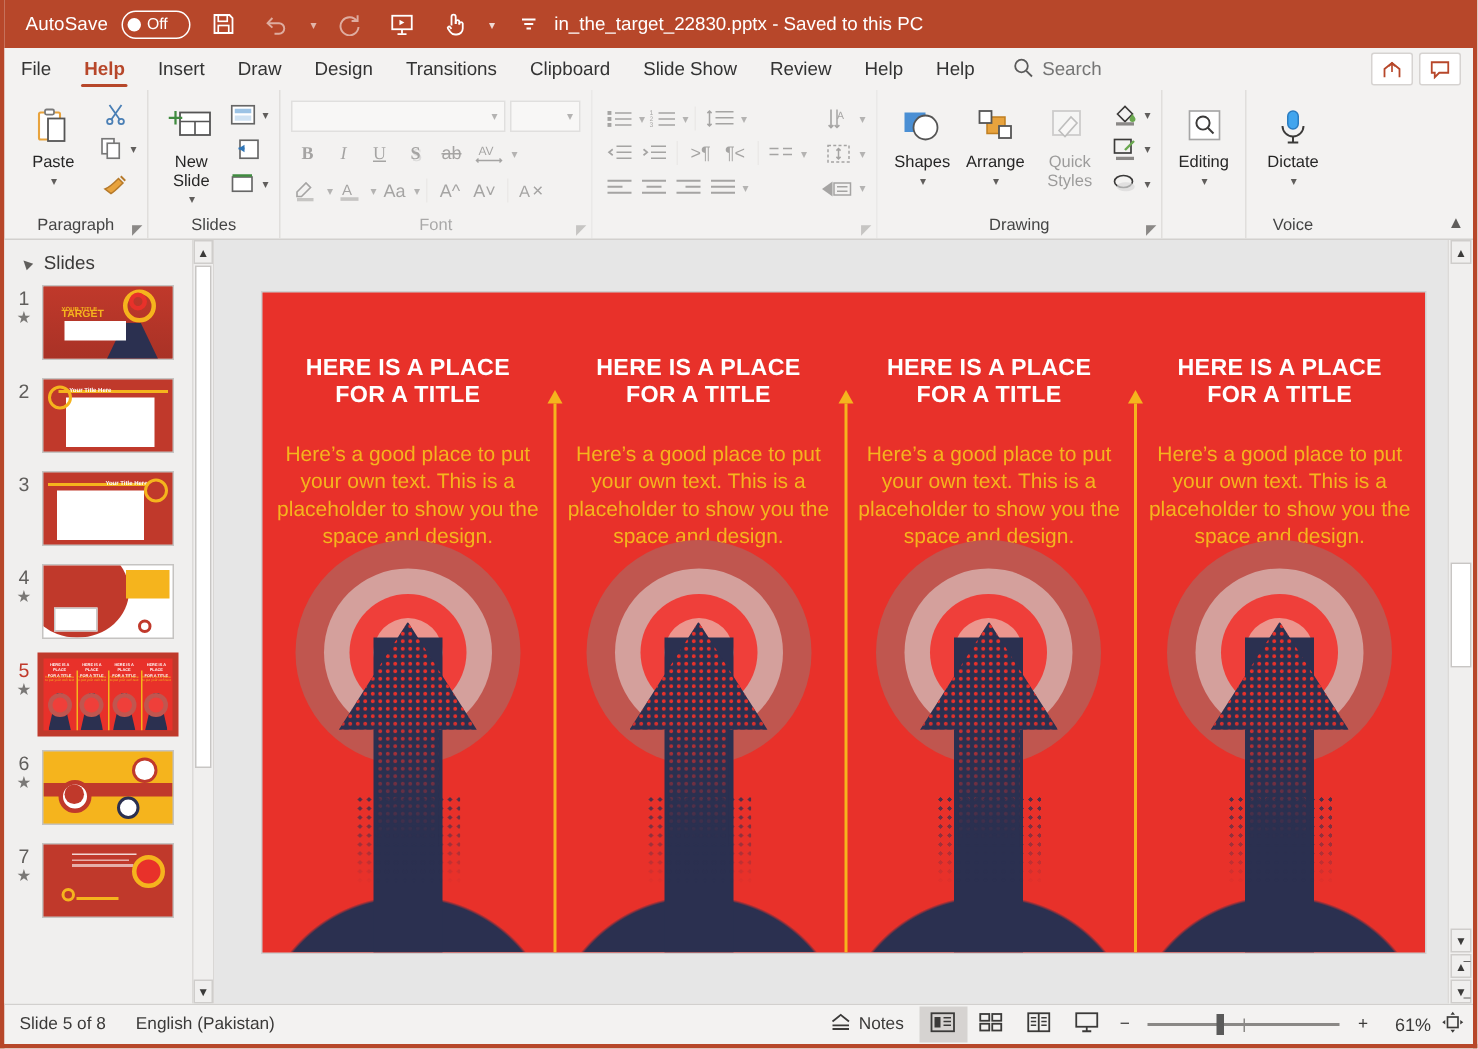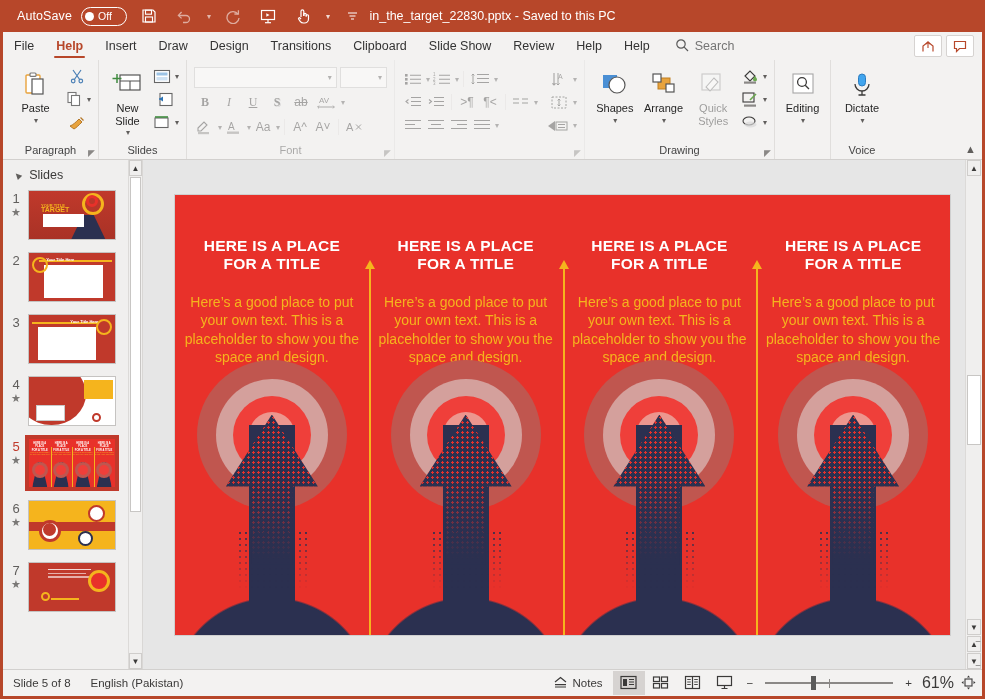--- a/index.html
+++ b/index.html
@@ -167,21 +167,21 @@
   .st-item { padding:0 10px; display:flex; align-items:center; gap:5px; height:26px; }
   .st-right { margin-left:auto; display:flex; align-items:center; }
   .viewbtn { width:32px; height:24px; display:flex; align-items:center; justify-content:center;
              color:#3b3a39; }
   .viewbtn.active { background:#d6d3d1; }
   .zoomslider { width:128px; height:24px; display:flex; align-items:center; position:relative;
                 margin:0 6px; }
   .zoomslider .line { position:absolute; left:0; right:0; height:2px; background:#8a8886; }
   .zoomslider .mid { position:absolute; left:50%; width:1px; height:9px; background:#8a8886; }
   .zoomslider .knob { position:absolute; left:36%; width:5px; height:14px; background:#5a5a5a; }
-  .zpct { width:36px; text-align:right; font-size:16px; }
+  .zpct { width:36px; text-align:right; font-size:12px; }
 </style>
 </head>
 <body>
 
 <div class="app">
 
   <div class="titlebar">
     <div class="tb-left">
       <span class="autosave-label">AutoSave</span>
       <div class="toggle">

